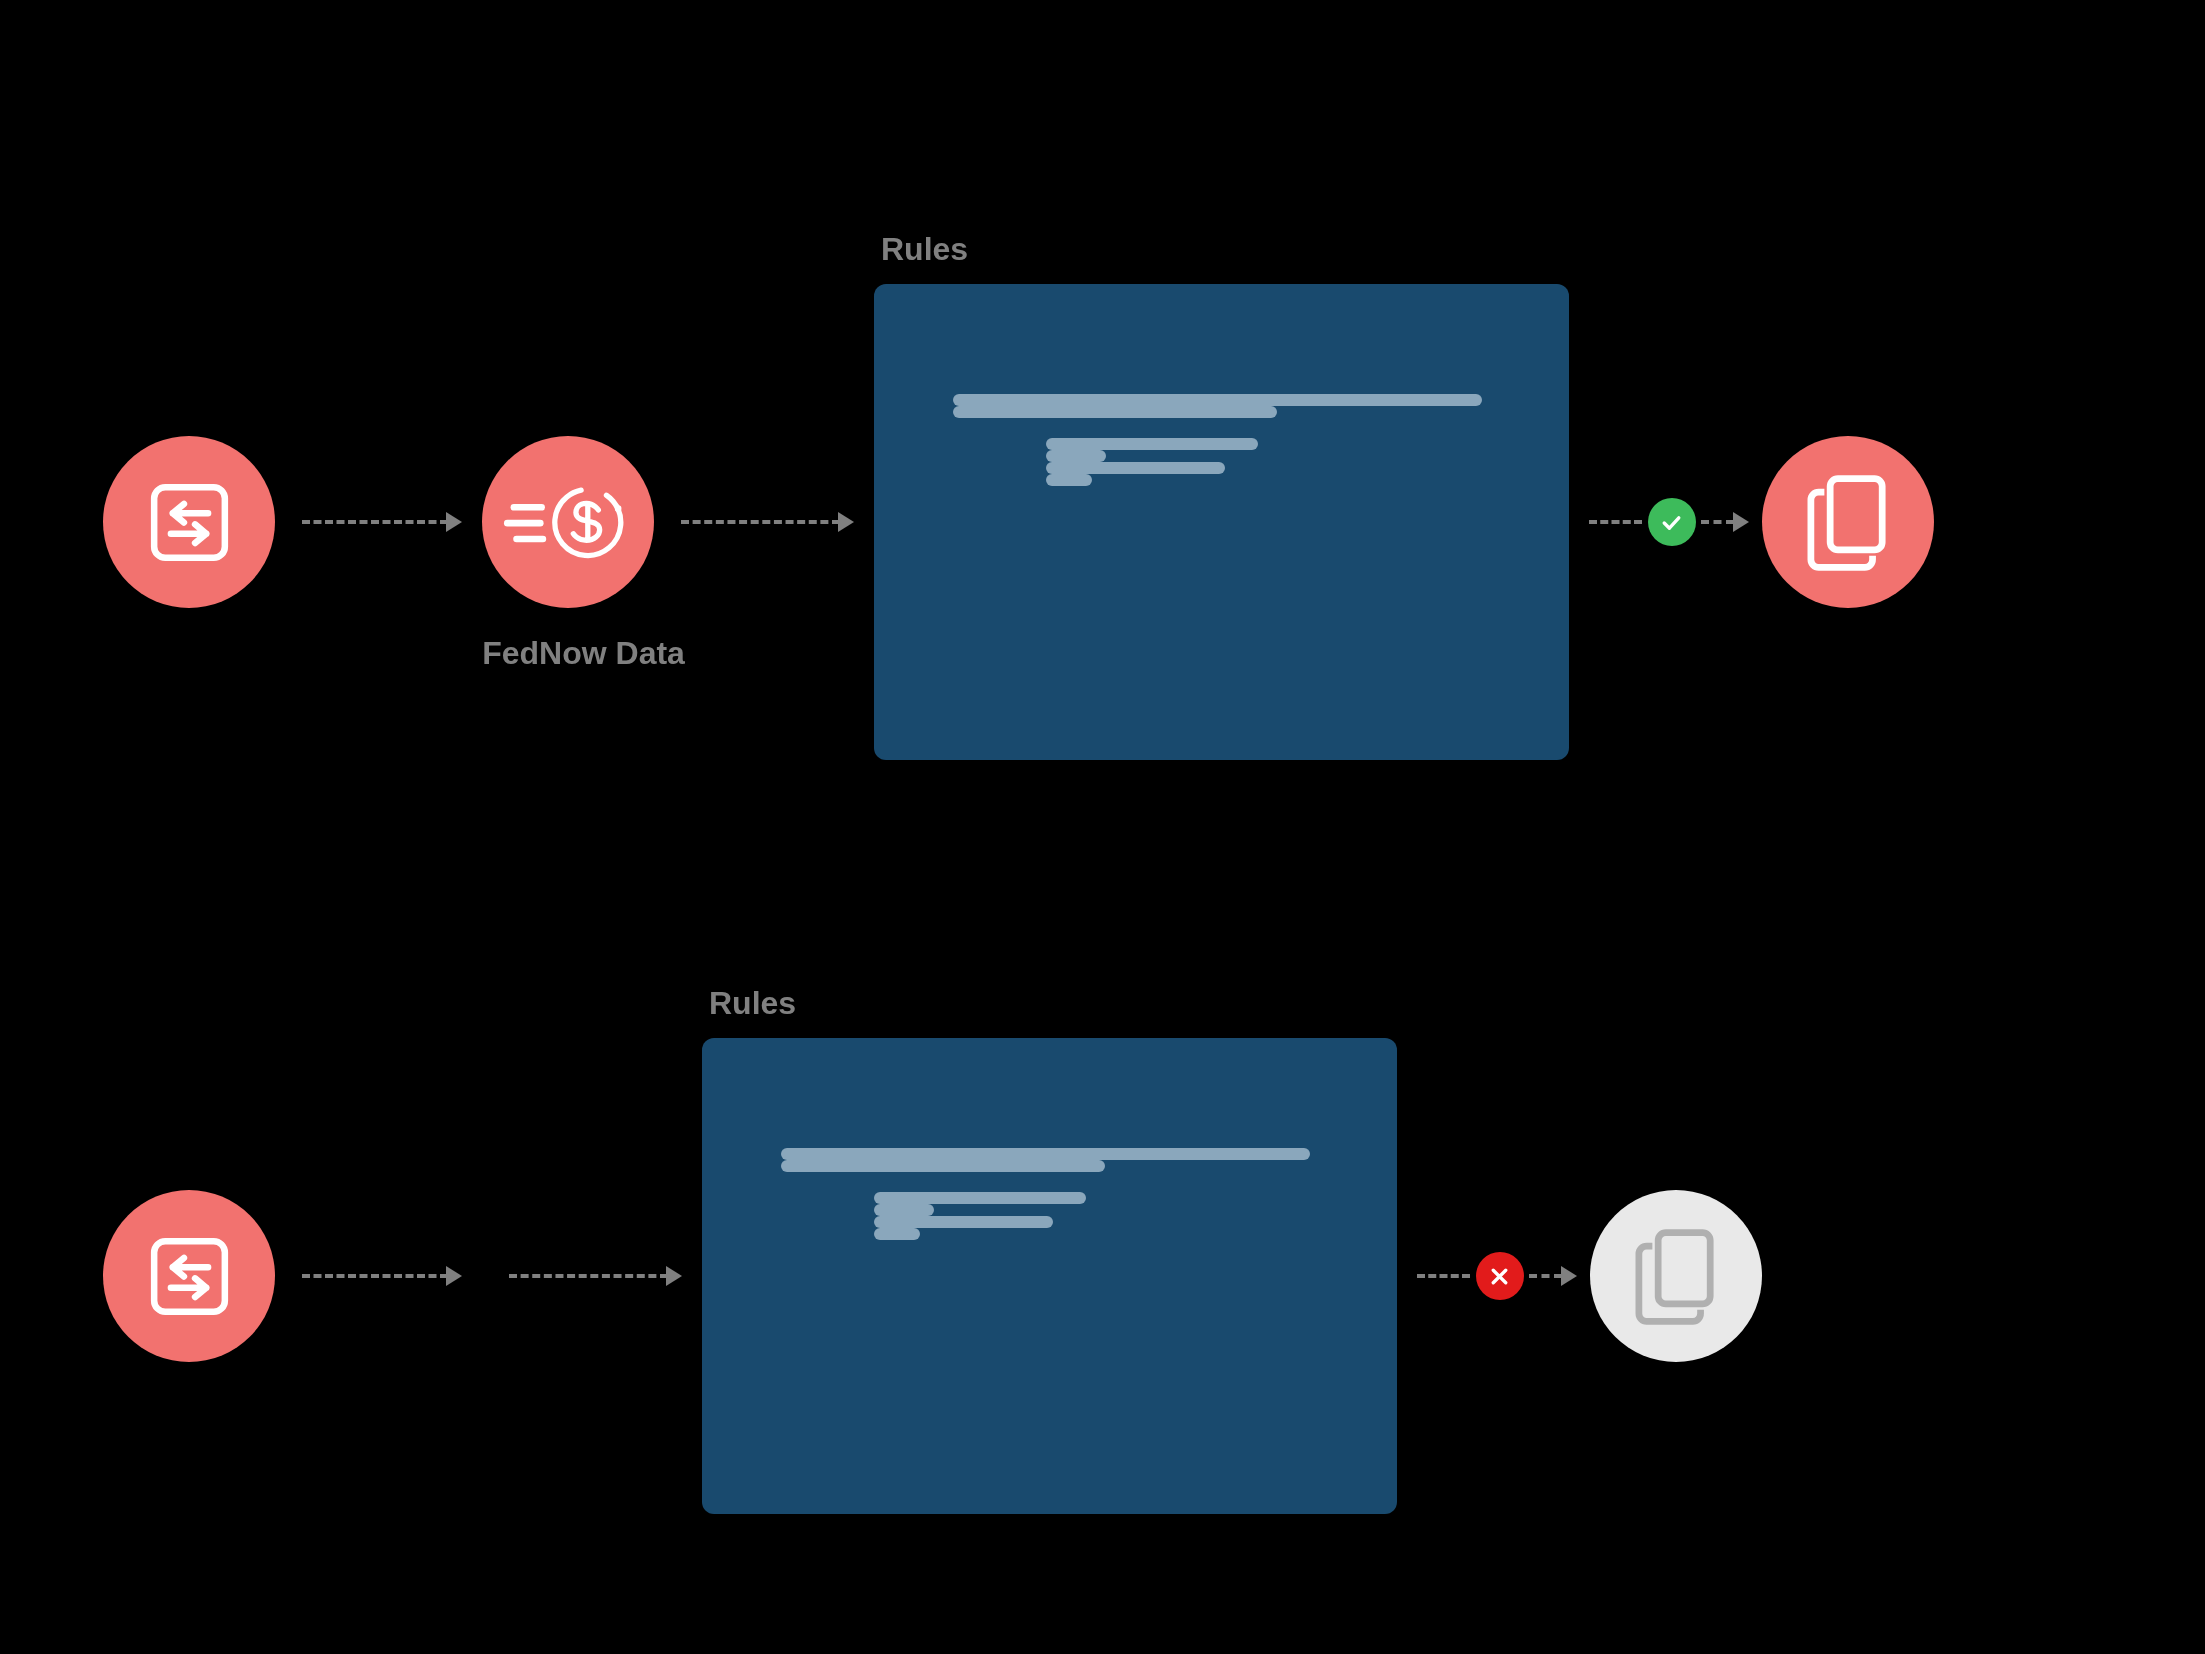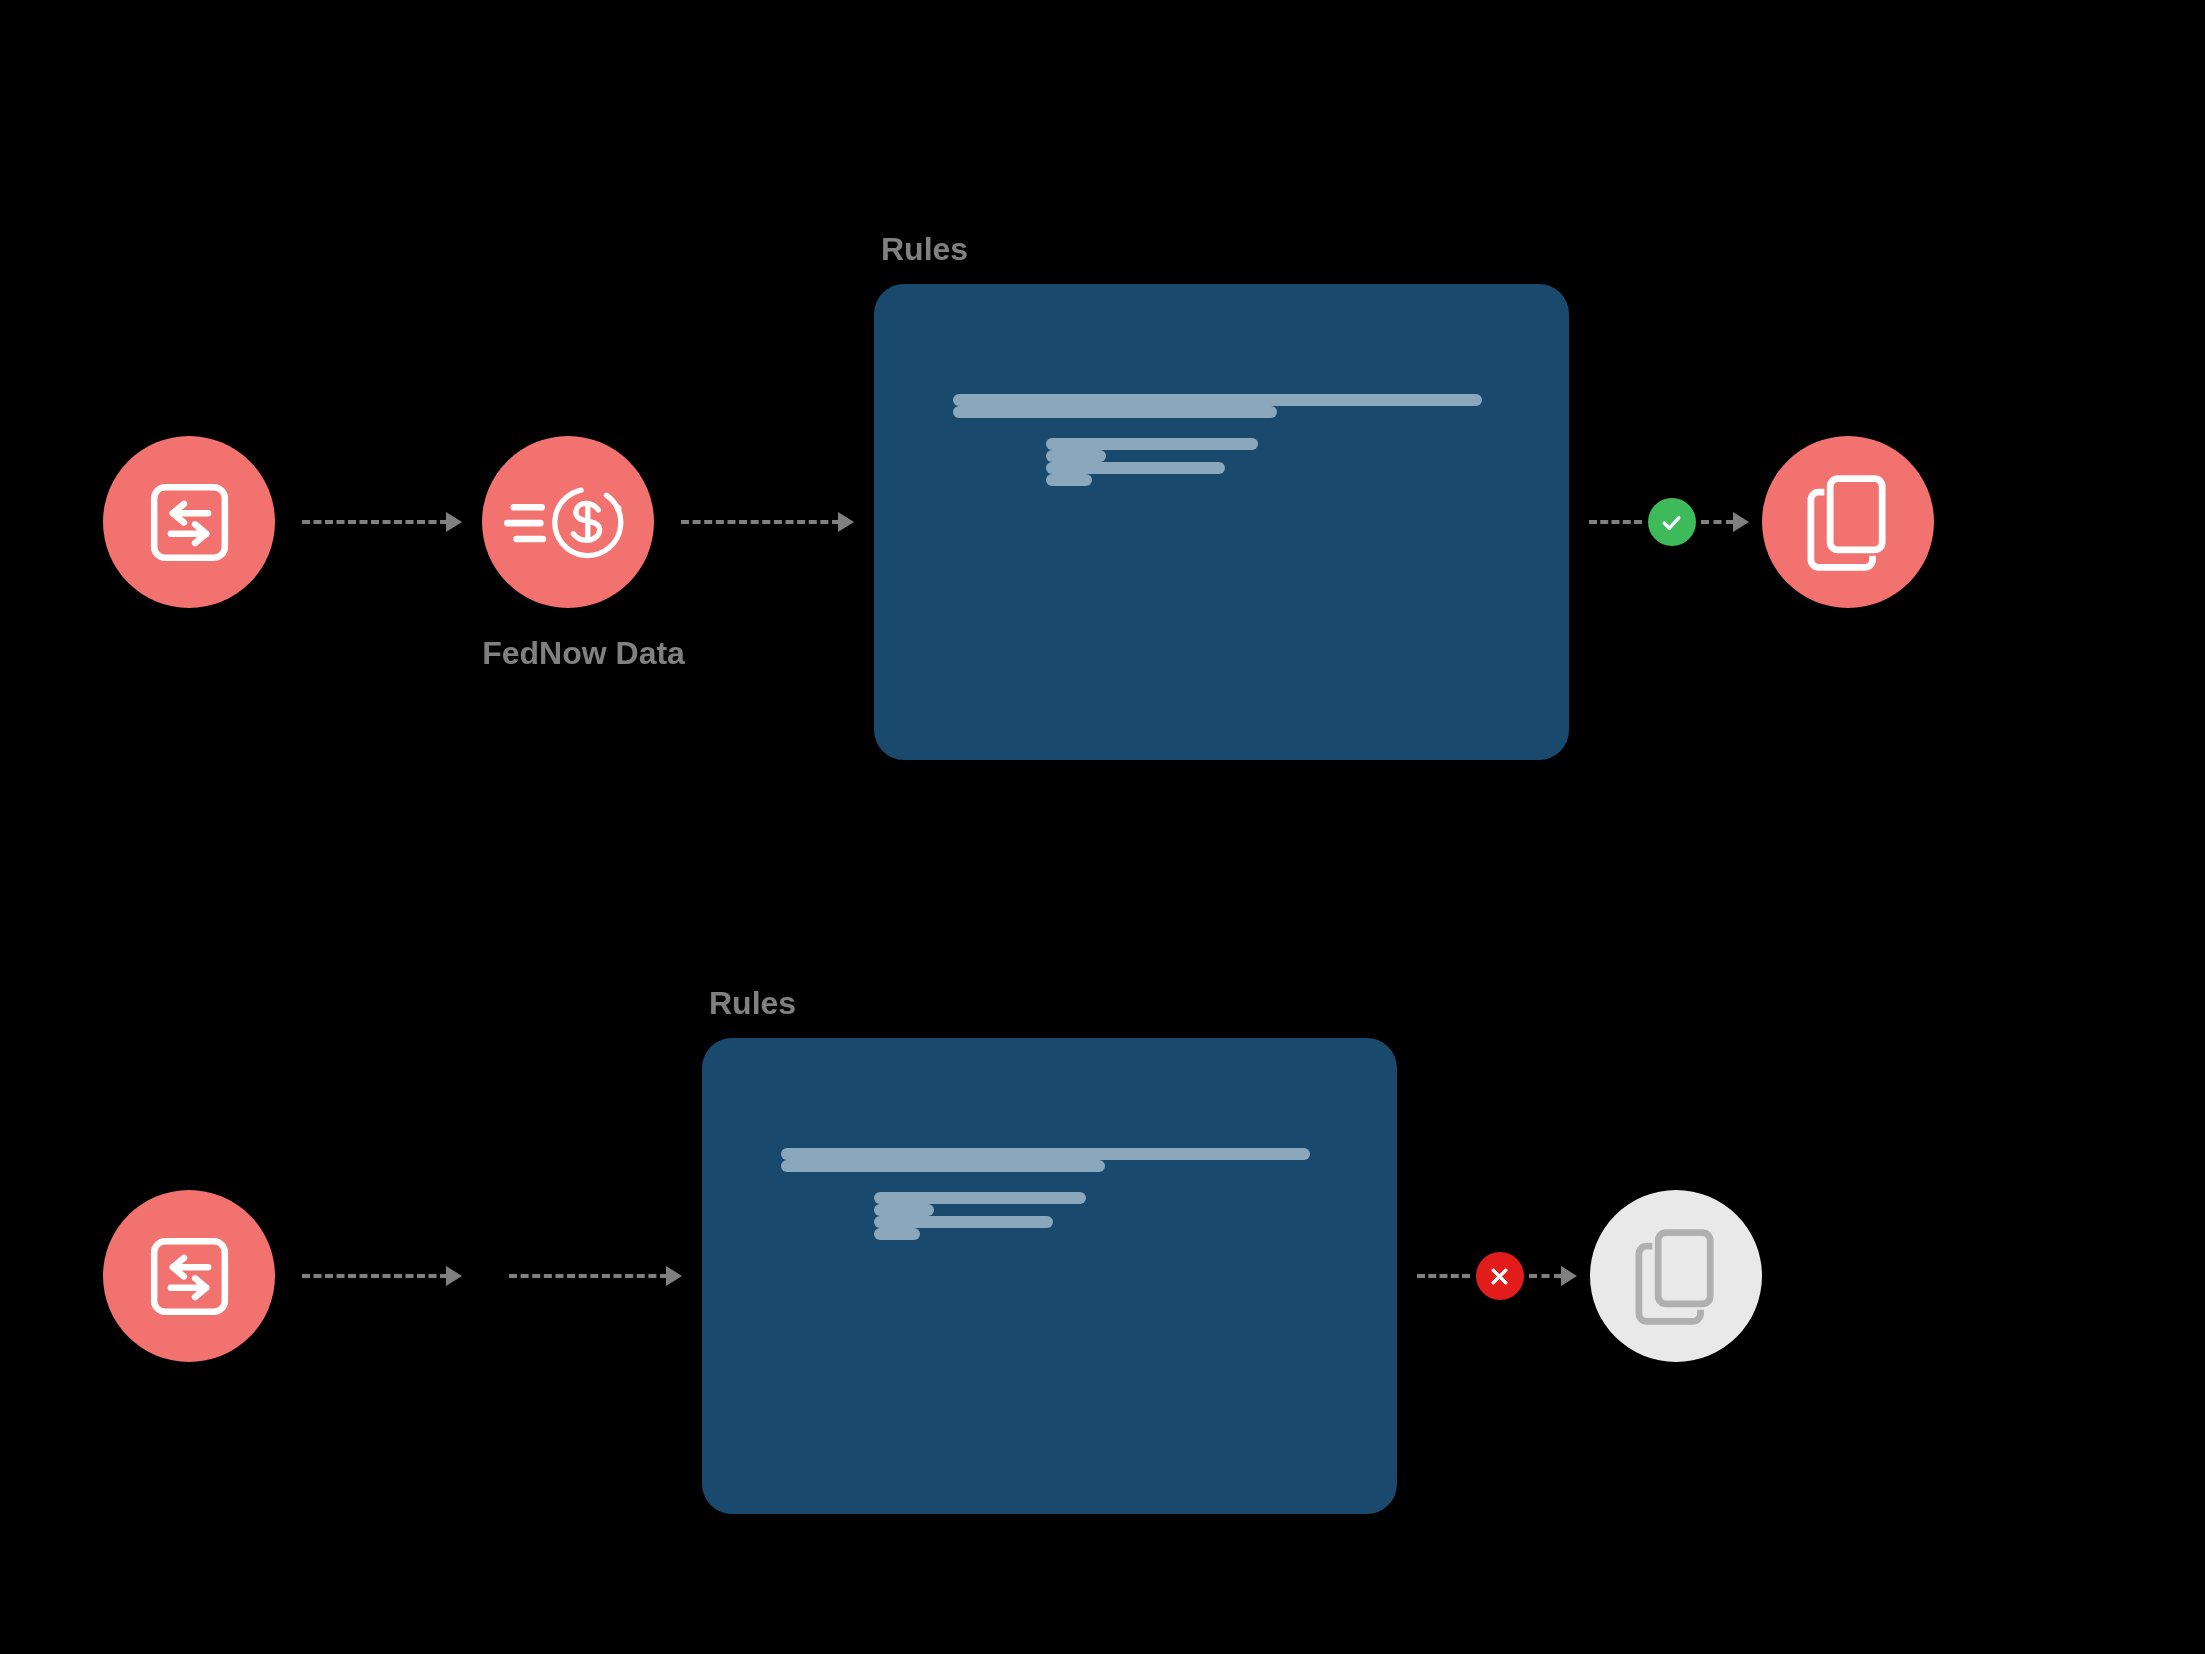--- a/index.html
+++ b/index.html
@@ -53,21 +53,21 @@
   }
   .arrow-head {
     width: 0; height: 0;
     border-top: 10.6px solid transparent;
     border-bottom: 10.6px solid transparent;
     border-left: 16px solid #808080;
     margin-left: -1.3px;
   }
   .rules-box {
     background: #194A6E;
-    border-radius: 30px;
+    border-radius: 12px;
     width: 695px;
     height: 476px;
     position: relative;
     flex-shrink: 0;
     padding: 110px 66px 40px 79px;
     display: flex;
     flex-direction: column;
   }
   .rules-title {
     color: #808080;

